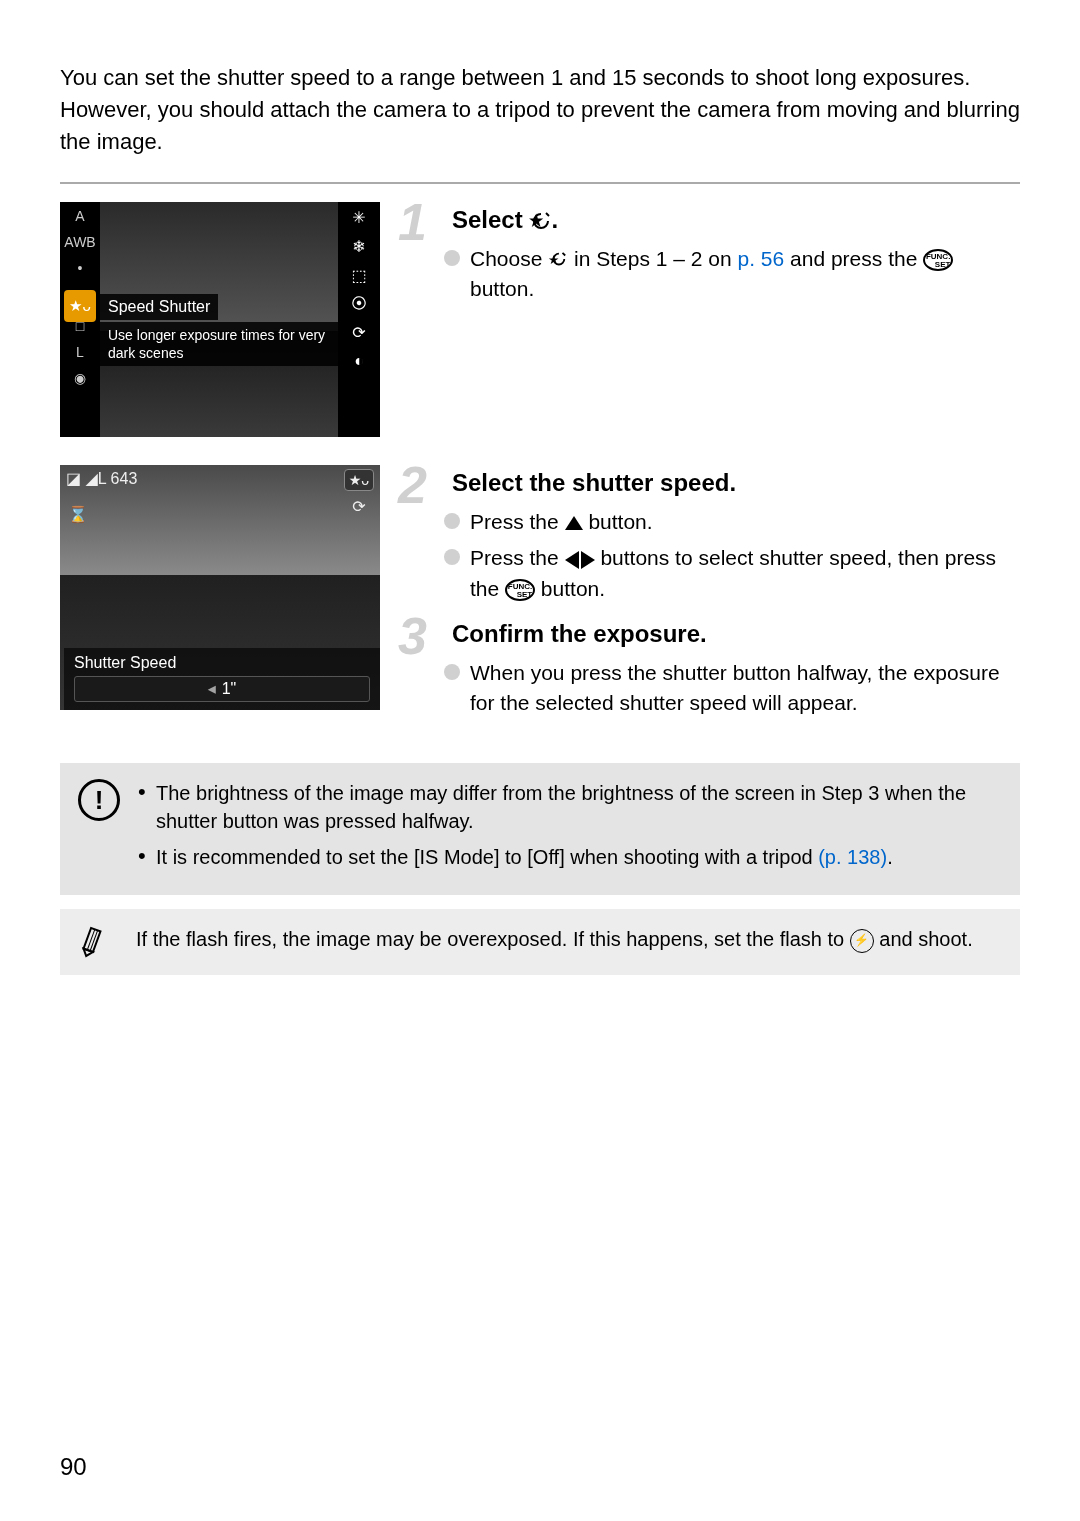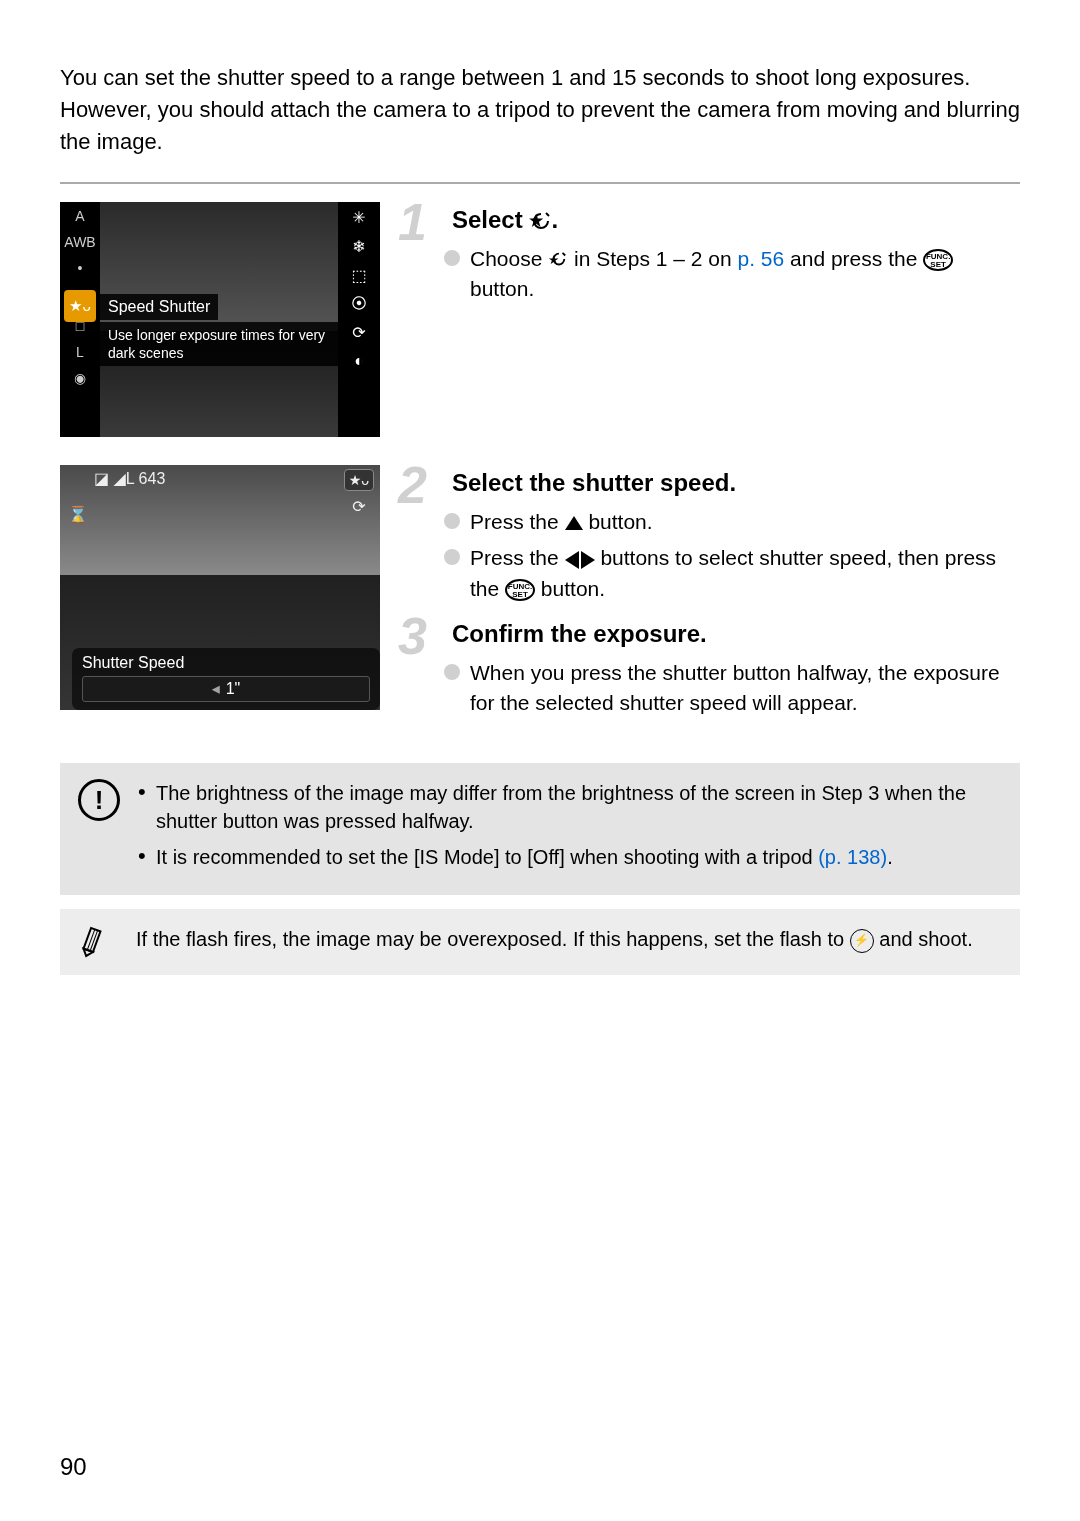--- a/index.html
+++ b/index.html
@@ -133,41 +133,39 @@
     background: linear-gradient(#4a4a4a 0%, #8a8a8a 45%, #202020 45%, #353535 100%);
   }
   .lcd2 .topbar {
     position: absolute;
     top: 4px; left: 6px; right: 6px;
     display: flex;
     justify-content: space-between;
     color: #eee;
     font-size: 16px;
     align-items:flex-start;
-    margin-left:28px;
   }
   .lcd2 .topright {
     display:flex;
     flex-direction:column;
     gap:6px;
     align-items:center;
   }
   .lcd2 .star-badge {
     background:#333;
     border:1px solid #888;
     border-radius:4px;
     padding:2px 4px;
     font-size:14px;
   }
   .lcd2 .footer {
     position: absolute;
-    bottom: 0; left: 12px; right: 0;
+    bottom: 0; left: 4px; right: 0;
     padding: 6px 10px 8px 10px;
     background: rgba(0,0,0,0.6);
-    border-radius: 7px;
   }
   .lcd2 .footer-label {
     color: #fff;
     font-size: 16px;
     margin-bottom: 4px;
   }
   .lcd2 .slider {
     background: #1a1a1a;
     border: 1px solid #555;
     border-radius: 3px;
@@ -229,21 +227,21 @@
     vertical-align: middle;
     align-items: center;
     justify-content: center;
   }
   .icon-funcset {
     border: 2px solid #000;
     border-radius: 50%;
     width: 30px; height: 22px;
     font-size: 8px;
     line-height: 1;
-    text-align:center;
+    text-align:right;
     padding-top:2px;
     font-weight:700;
     box-sizing: border-box;
   }
   .tri-up, .tri-left, .tri-right {
     display:inline-block;
     width:0;height:0;
     vertical-align:middle;
   }
   .tri-up { border-left:9px solid transparent; border-right:9px solid transparent; border-bottom:14px solid #000; }

